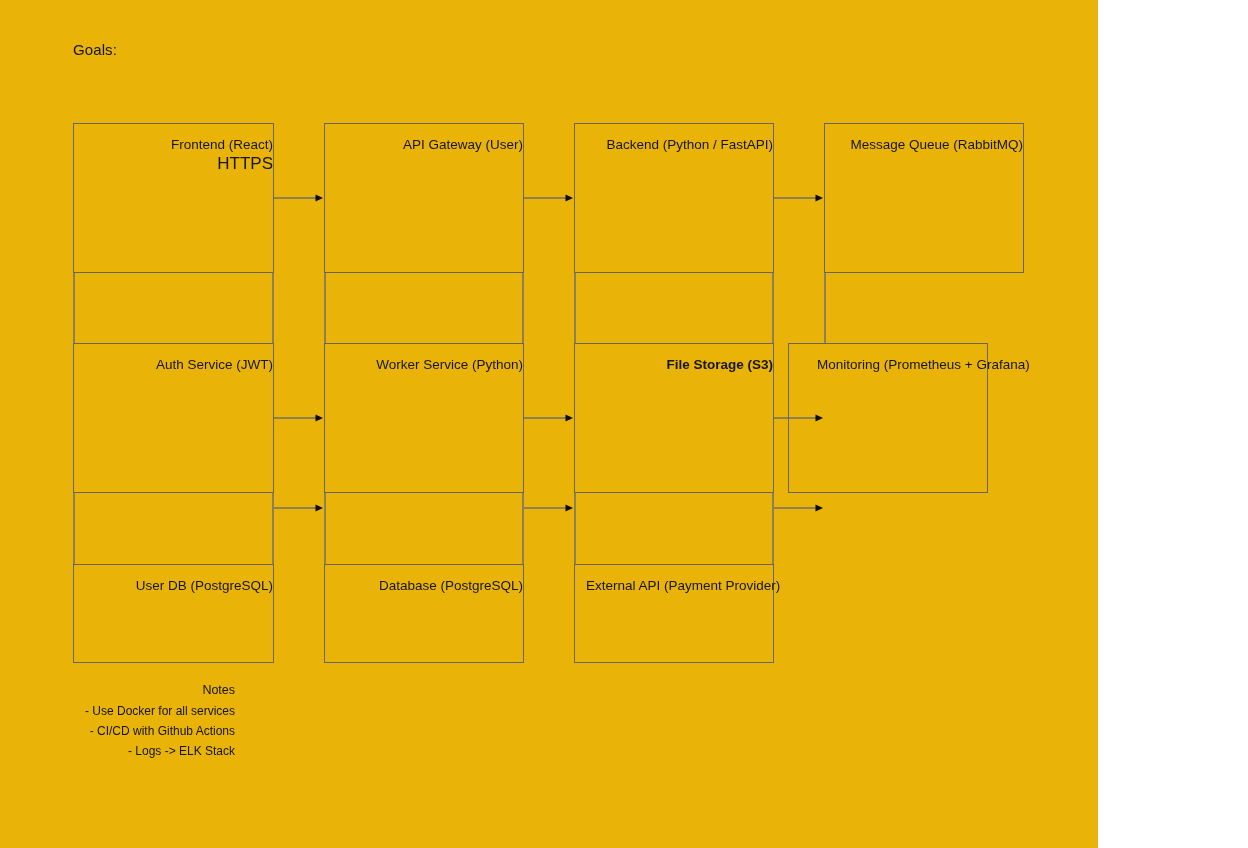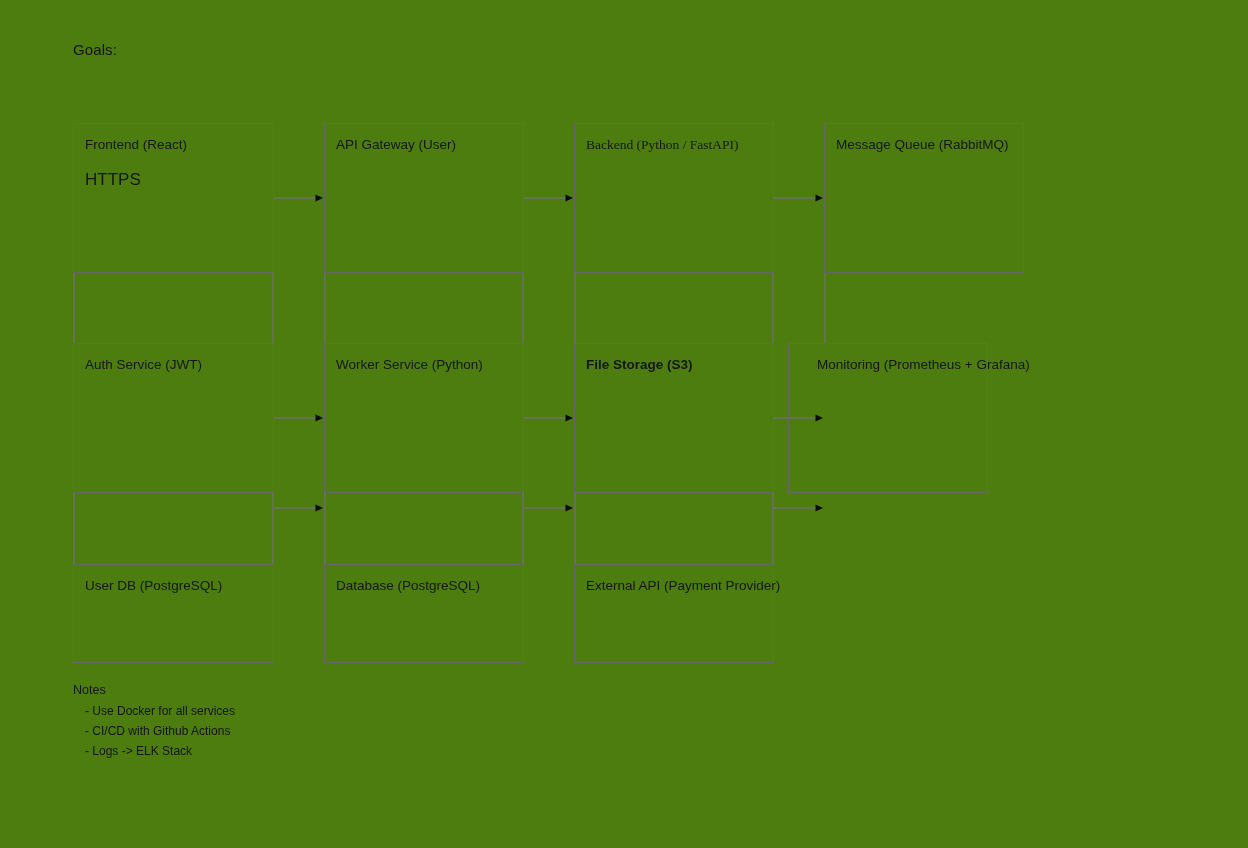--- a/index.html
+++ b/index.html
@@ -3,25 +3,26 @@
 <meta charset="utf-8">
 <style>
   html, body {
     margin: 0;
     padding: 0;
     background: #ffffff;
     font-family: "Liberation Sans", "DejaVu Sans", sans-serif;
   }
   .canvas {
     position: relative;
-    width: 1248px;
+    width: 1098px;
     height: 848px;
-    background: #4d7c0f;
+    background: #eab308;
     overflow: hidden;
     color: #161616;
+    text-align: right;
   }
   #connector-layer {
     position: absolute;
     left: 0;
     top: 0;
     pointer-events: none;
   }
   .node {
     position: absolute;
     box-sizing: border-box;
@@ -31,21 +32,21 @@
   }
   .node-label {
     font-size: 13.5px;
     line-height: 17px;
     white-space: nowrap;
     color: #161616;
   }
   .node-sublabel {
     font-size: 17px;
     line-height: 21px;
-    margin-top: 16px;
+    margin-top: 0;
     white-space: nowrap;
     color: #161616;
   }
   .text-block {
     position: absolute;
     color: #141414;
   }
   .goals-block { left: 73px; top: 39px; }
   .goals-title {
     font-size: 15px;
@@ -134,21 +135,21 @@
     </svg>
 
   <div id="nodes-layer">
       <div class="node" style="left: 73px; top: 123px; width: 201px; height: 150px; border-color: rgb(102, 102, 102);">
         <div class="node-label" style="color: rgb(22, 22, 22);">Frontend (React)</div>
         <div class="node-sublabel" style="color: rgb(22, 22, 22);">HTTPS</div>
       </div>
       <div class="node" style="left: 324px; top: 123px; width: 200px; height: 150px; border-color: rgb(102, 102, 102);">
         <div class="node-label" style="color: rgb(22, 22, 22);">API Gateway (User)</div>
       </div>
-      <div class="node" style="left: 574px; top: 123px; width: 200px; height: 150px; border-color: rgb(102, 102, 102); font-family: Liberation Serif, serif;">
+      <div class="node" style="left: 574px; top: 123px; width: 200px; height: 150px; border-color: rgb(102, 102, 102);">
         <div class="node-label" style="color: rgb(22, 22, 22);">Backend (Python / FastAPI)</div>
       </div>
       <div class="node" style="left: 824px; top: 123px; width: 200px; height: 150px; border-color: rgb(102, 102, 102);">
         <div class="node-label" style="color: rgb(22, 22, 22);">Message Queue (RabbitMQ)</div>
       </div>
       <div class="node" style="left: 73px; top: 343px; width: 201px; height: 150px; border-color: rgb(102, 102, 102);">
         <div class="node-label" style="color: rgb(22, 22, 22);">Auth Service (JWT)</div>
       </div>
       <div class="node" style="left: 324px; top: 343px; width: 200px; height: 150px; border-color: rgb(102, 102, 102);">
         <div class="node-label" style="color: rgb(22, 22, 22);">Worker Service (Python)</div>

